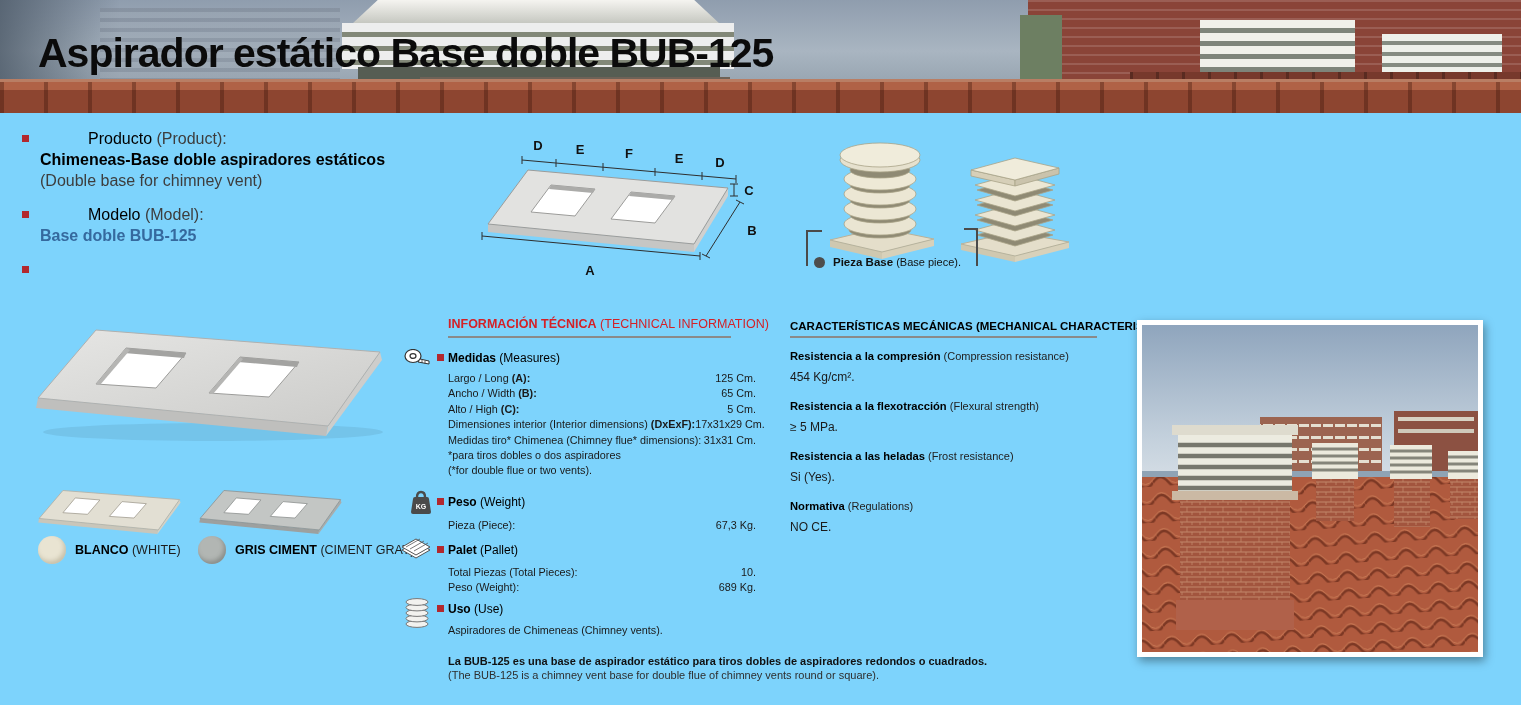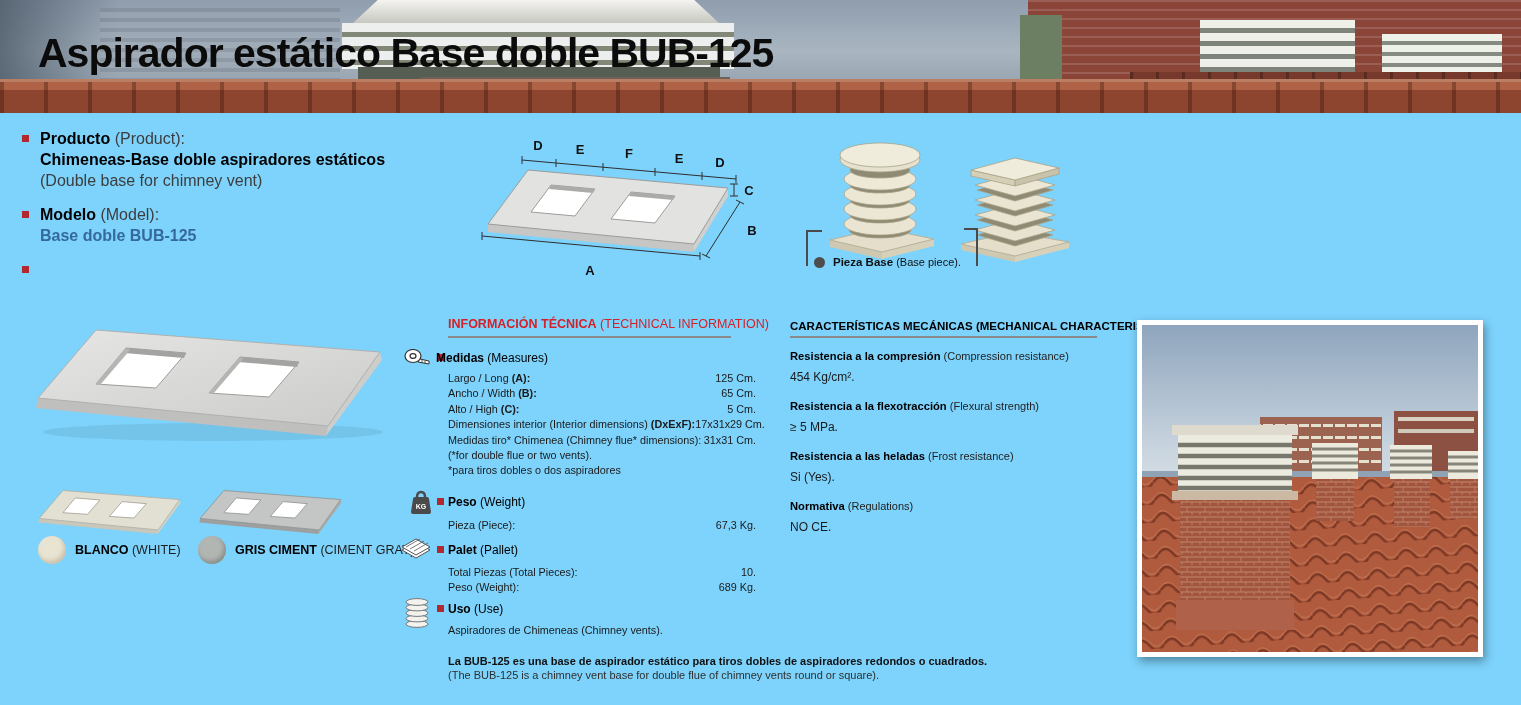--- a/index.html
+++ b/index.html
@@ -33,21 +33,21 @@
              background-image:repeating-linear-gradient(90deg,rgba(55,18,8,.35) 0 4px,transparent 4px 44px),
                               linear-gradient(180deg,#b06246 0 8px,#8d4530 8px 34px); }
   .banner-title { position:absolute; left:38px; top:30px; font-size:41px; font-weight:900;
                   letter-spacing:-1px; color:#0b0b0b; white-space:nowrap; }
 
   
   .info-col { position:absolute; left:22px; top:128px; width:408px; }
   .info-item { display:flex; margin-bottom:13px; }
   .info-bullet { width:7px; height:7px; background:#b2282e; margin:7px 11px 0 0; flex:none; }
   .info-body { font-size:16px; line-height:21px; color:#111; }
-  .info-label { font-weight:bold; color:#000; }
+  .info-label { font-weight:normal; color:#000;margin-left:48px; }
   .info-en { color:#3d3d3d; }
   .info-value { font-weight:bold; color:#000; }
   .info-value-blue { font-weight:bold; color:#35699e; }
 
   .product-plate { position:absolute; left:28px; top:300px; }
 
   .colors-sec { position:absolute; left:35px; top:444px; width:380px; }
   .colors-title { font-size:13.5px; font-weight:bold; color:#d42127; }
   .colors-title .en { font-weight:normal; }
   .colors-underline { width:108px; height:2px; background:#8a8a8a; margin-top:4px; }
@@ -246,21 +246,21 @@
 
   <div class="blk-icon" style="left:404px; top:349px;">
     <svg width="26" height="17" viewBox="0 0 26 17">
       <ellipse cx="9" cy="7" rx="8" ry="6.5" fill="#fff" stroke="#333" stroke-width="1.2"></ellipse>
       <ellipse cx="9" cy="7" rx="3" ry="2.4" fill="#fff" stroke="#333" stroke-width="1.2"></ellipse>
       <path d="M16 10 L25 12 L25 15 L14 13 Z" fill="#fff" stroke="#333" stroke-width="1"></path>
       <path d="M18 11 l0 3 M21 11.6 l0 3" stroke="#333" stroke-width="0.8"></path>
     </svg>
   </div>
   <span class="blk-bullet" style="left:437px; top:354px;"></span>
-  <div class="blk-head" style="left:436px; top:351px;"><span>Medidas</span><span class="en"> (Measures)</span></div>
+  <div class="blk-head" style="left:448px; top:351px;"><span>Medidas</span><span class="en"> (Measures)</span></div>
   <div class="trows" style="top:371px;">
     <div class="trow">
         <span class="tlabel"><span>Largo / Long </span><b>(A):</b></span>
         <span class="tval">125 Cm.</span>
       </div>
     <div class="trow">
         <span class="tlabel"><span>Ancho / Width </span><b>(B):</b></span>
         <span class="tval">65 Cm.</span>
       </div>
     <div class="trow">
@@ -268,22 +268,22 @@
         <span class="tval">5 Cm.</span>
       </div>
     <div class="trow">
         <span class="tlabel"><span>Dimensiones interior (Interior dimensions) </span><b>(DxExF):</b></span>
         <span class="tval">17x31x29 Cm.</span>
       </div>
     <div class="trow">
         <span class="tlabel"><span>Medidas tiro* Chimenea (Chimney flue* dimensions):</span><b></b></span>
         <span class="tval">31x31 Cm.</span>
       </div>
+    <div class="tnote">*para tiros dobles o dos aspiradores</div>
     <div class="tnote">(*for double flue or two vents).</div>
-    <div class="tnote">*para tiros dobles o dos aspiradores</div>
   </div>
 
   <div class="blk-icon" style="left:410px; top:490px;">
     <svg width="22" height="26" viewBox="0 0 22 26">
       <path d="M7 7 Q7 2 11 2 Q15 2 15 7" fill="none" stroke="#4a4a4a" stroke-width="2.4"></path>
       <path d="M3 9 Q3 7 5 7 L17 7 Q19 7 19 9 L21 22 Q21 24 19 24 L3 24 Q1 24 1 22 Z" fill="#4a4a4a"></path>
       <text x="11" y="19" font-family="Liberation Sans, sans-serif" font-size="7" font-weight="bold" fill="#fff" text-anchor="middle">KG</text>
     </svg>
   </div>
   <span class="blk-bullet" style="left:437px; top:498px;"></span>

